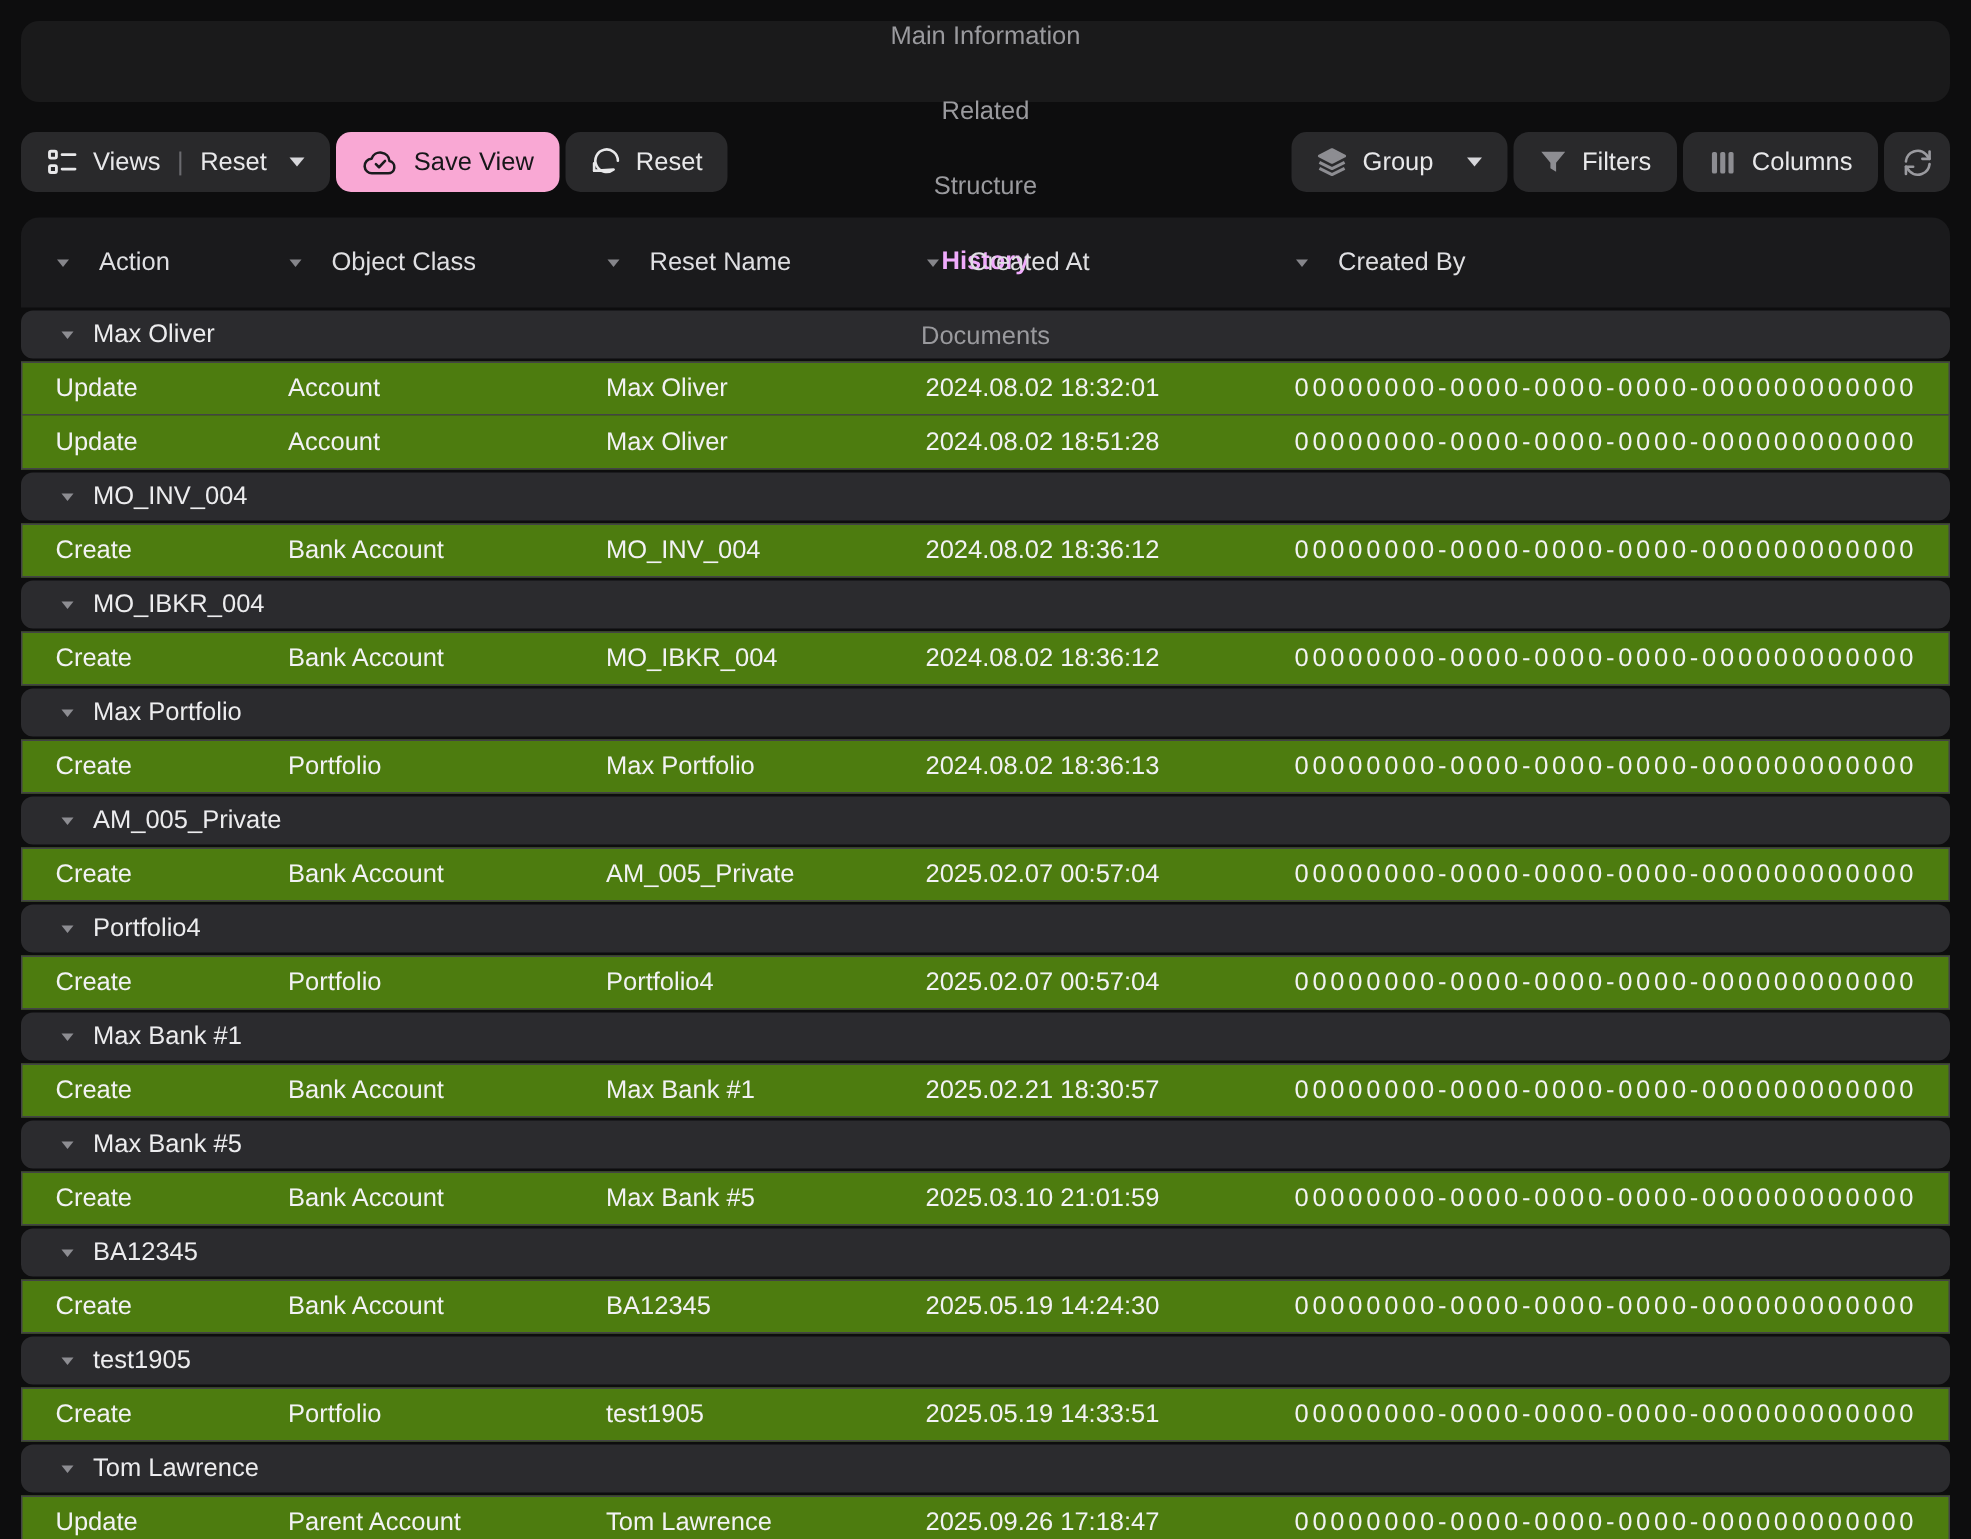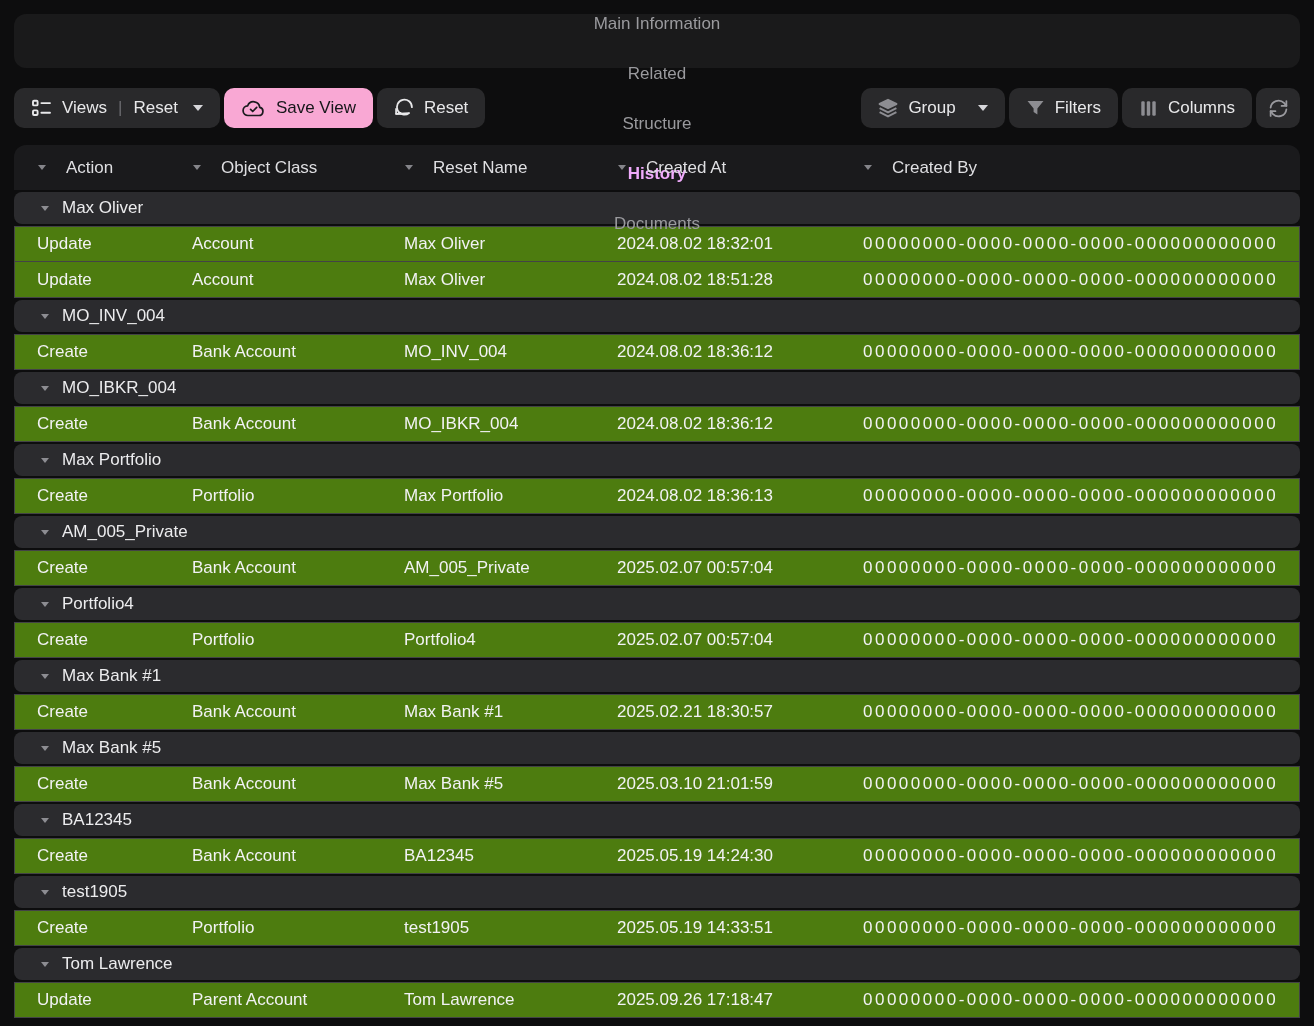--- a/index.html
+++ b/index.html
@@ -43,21 +43,21 @@
   .btn .sep { color:#6a6a6f; font-size:17px; padding:0 1px; }
   .btn .caret { color:#d6d6da; margin-left:5px; }
   .btn.save { background:#f9a8d4; color:#17171a; }
   .btn.icon-only { width:44px; padding:0; justify-content:center; }
   .spacer { margin-left:auto; }
   svg { display:block; }
 
   
   .table-wrap { margin:17px 14px 0 14px; }
   .thead {
-    height:45px; background:#1a1a1c; border-radius:12px 12px 0 0;
+    height:60px; background:#1a1a1c; border-radius:12px 12px 0 0;
     display:grid; grid-template-columns:155px 212px 213px 246px 1fr;
     align-items:center; margin-bottom:1px;
   }
   .th {
     display:flex; align-items:center; gap:20px; padding-left:24px;
     font-size:17px; color:#dfdfe2; overflow:hidden; white-space:nowrap; cursor:pointer;
   }
   .th .caret { color:#85858a; flex:none; }
 
   .group-row {

